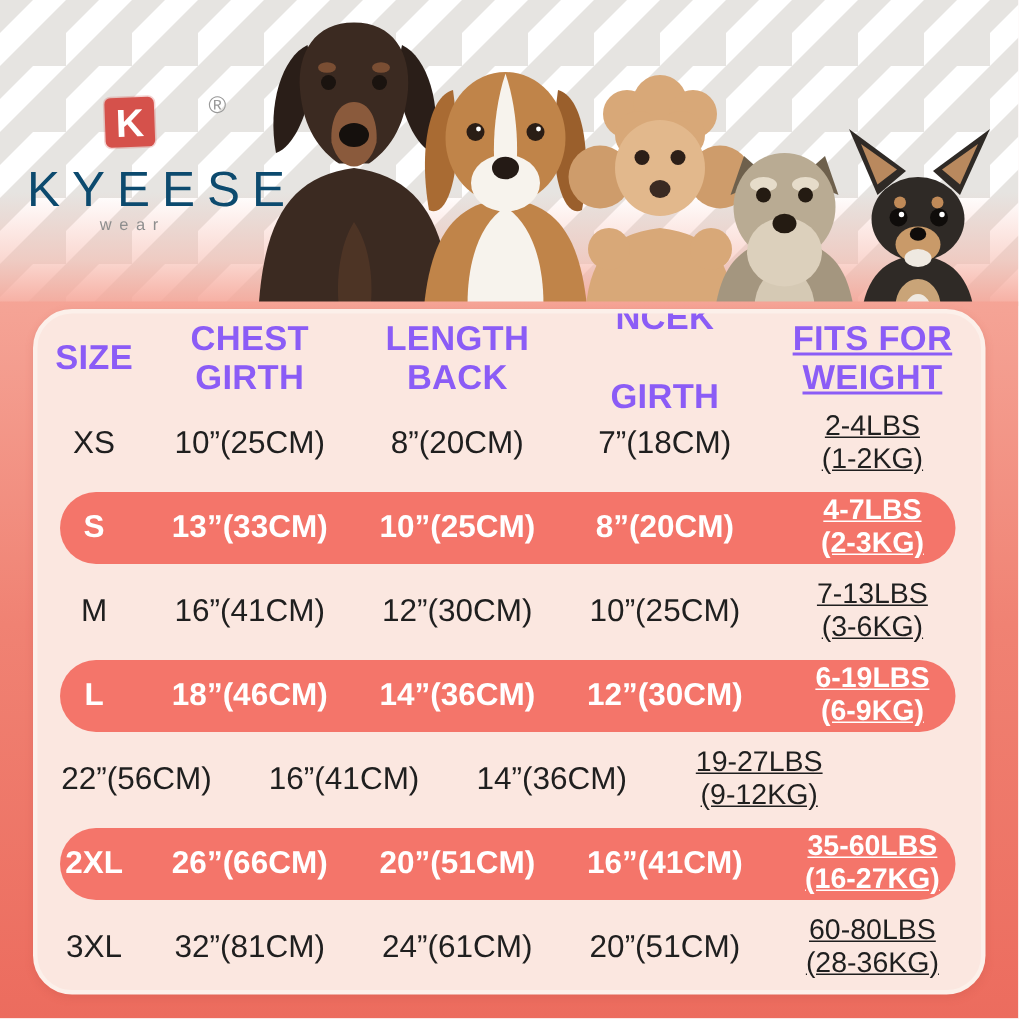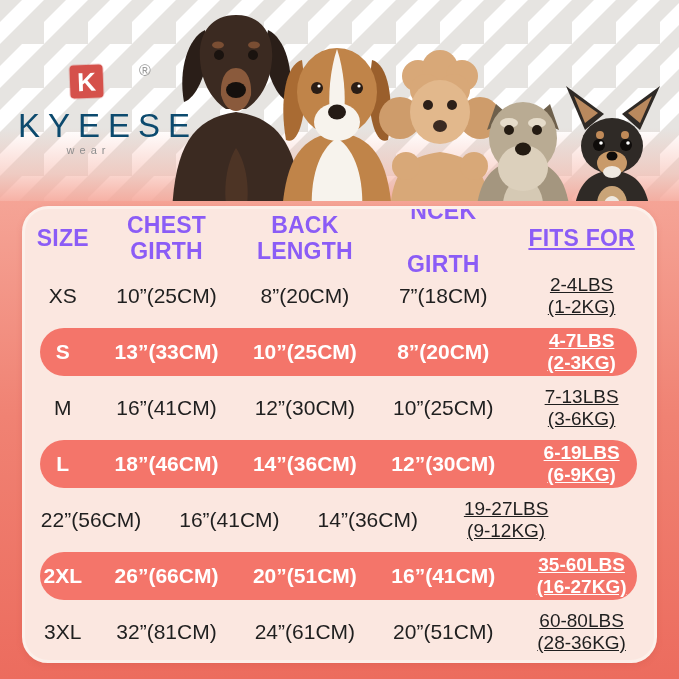--- a/index.html
+++ b/index.html
@@ -183,29 +183,30 @@
     <div class="thead">
       <div class="hcell c-size">
         <span>SIZE</span>
           <span></span>
       </div>
       <div class="hcell c-chest">
         <span>CHEST</span>
           <span>GIRTH</span>
       </div>
       <div class="hcell c-back">
-        <span>BACK</span>
-          <span>LENGTH</span>
+        <span>LENGTH</span>
+          <span>BACK</span>
       </div>
       <div class="hcell c-neck">
         <span>NCEK</span>
           <span>GIRTH</span>
       </div>
       <div class="hcell c-fits">
         <span>FITS FOR</span>
+          <span>WEIGHT</span>
       </div>
     </div>
 
     <div class="tbody">
 
       <div class="trow">
         <div class="cell c-size">XS</div>
         <div class="cell c-chest">10”(25CM)</div>
         <div class="cell c-back">8”(20CM)</div>
         <div class="cell c-neck">7”(18CM)</div>

